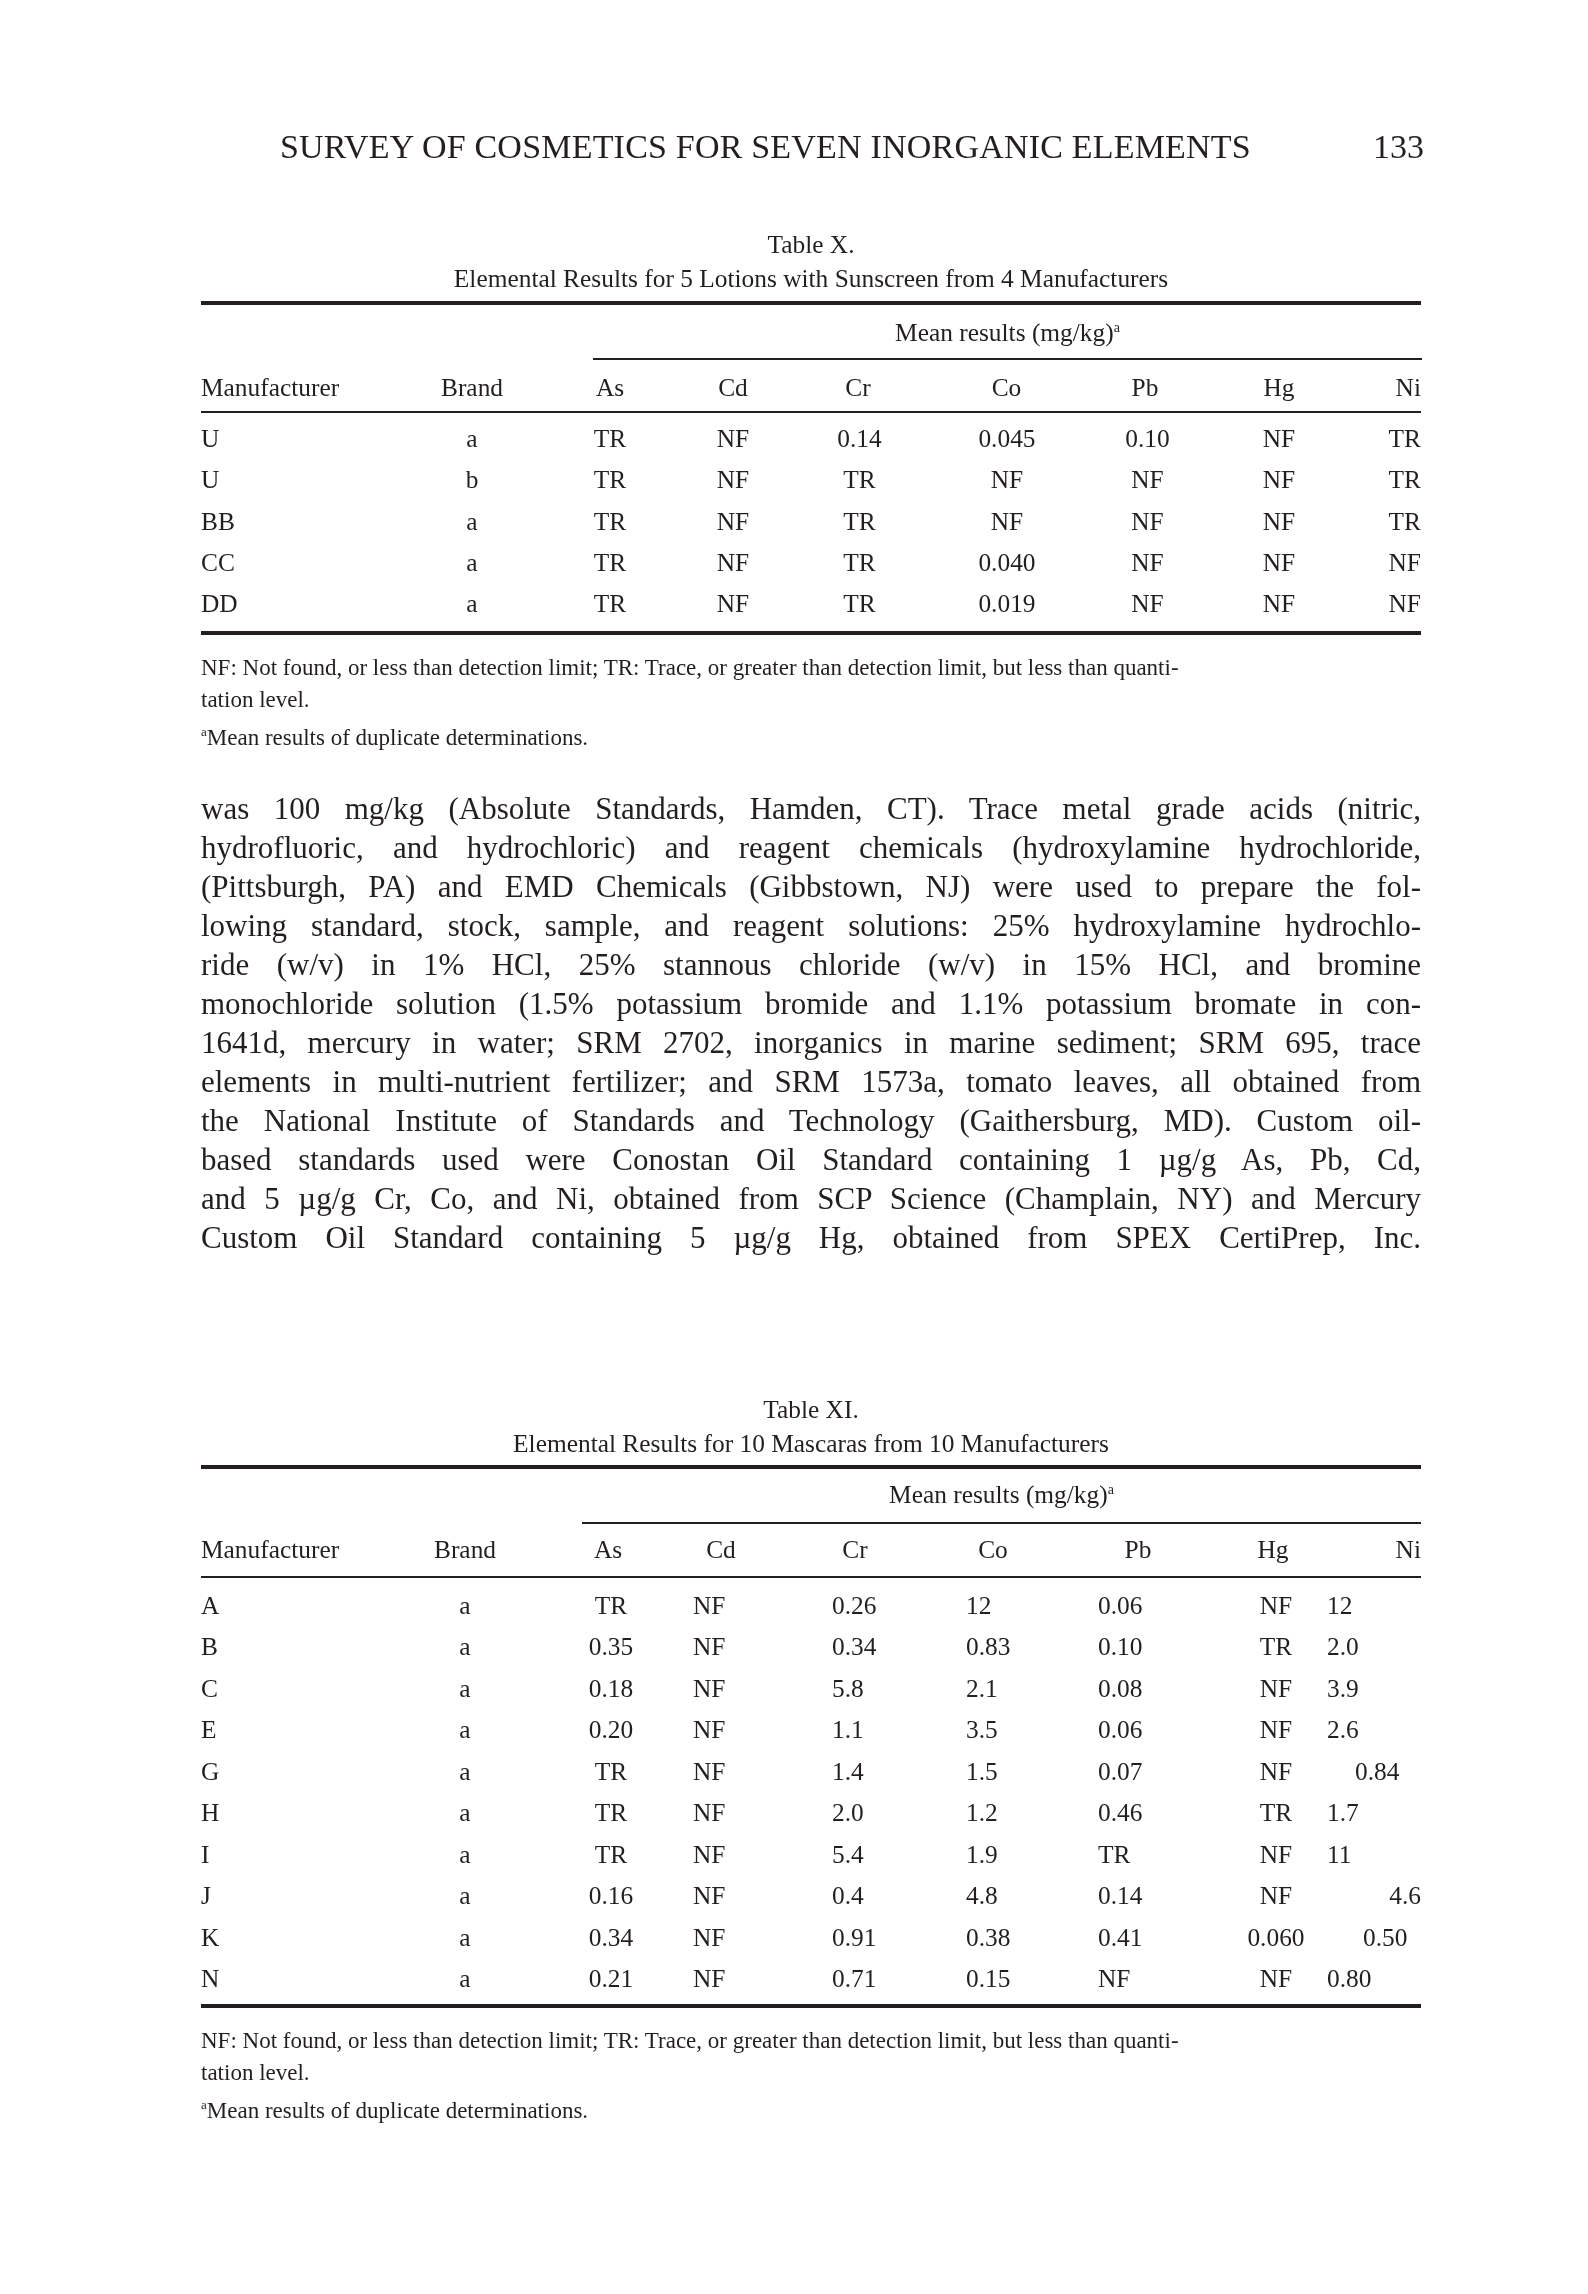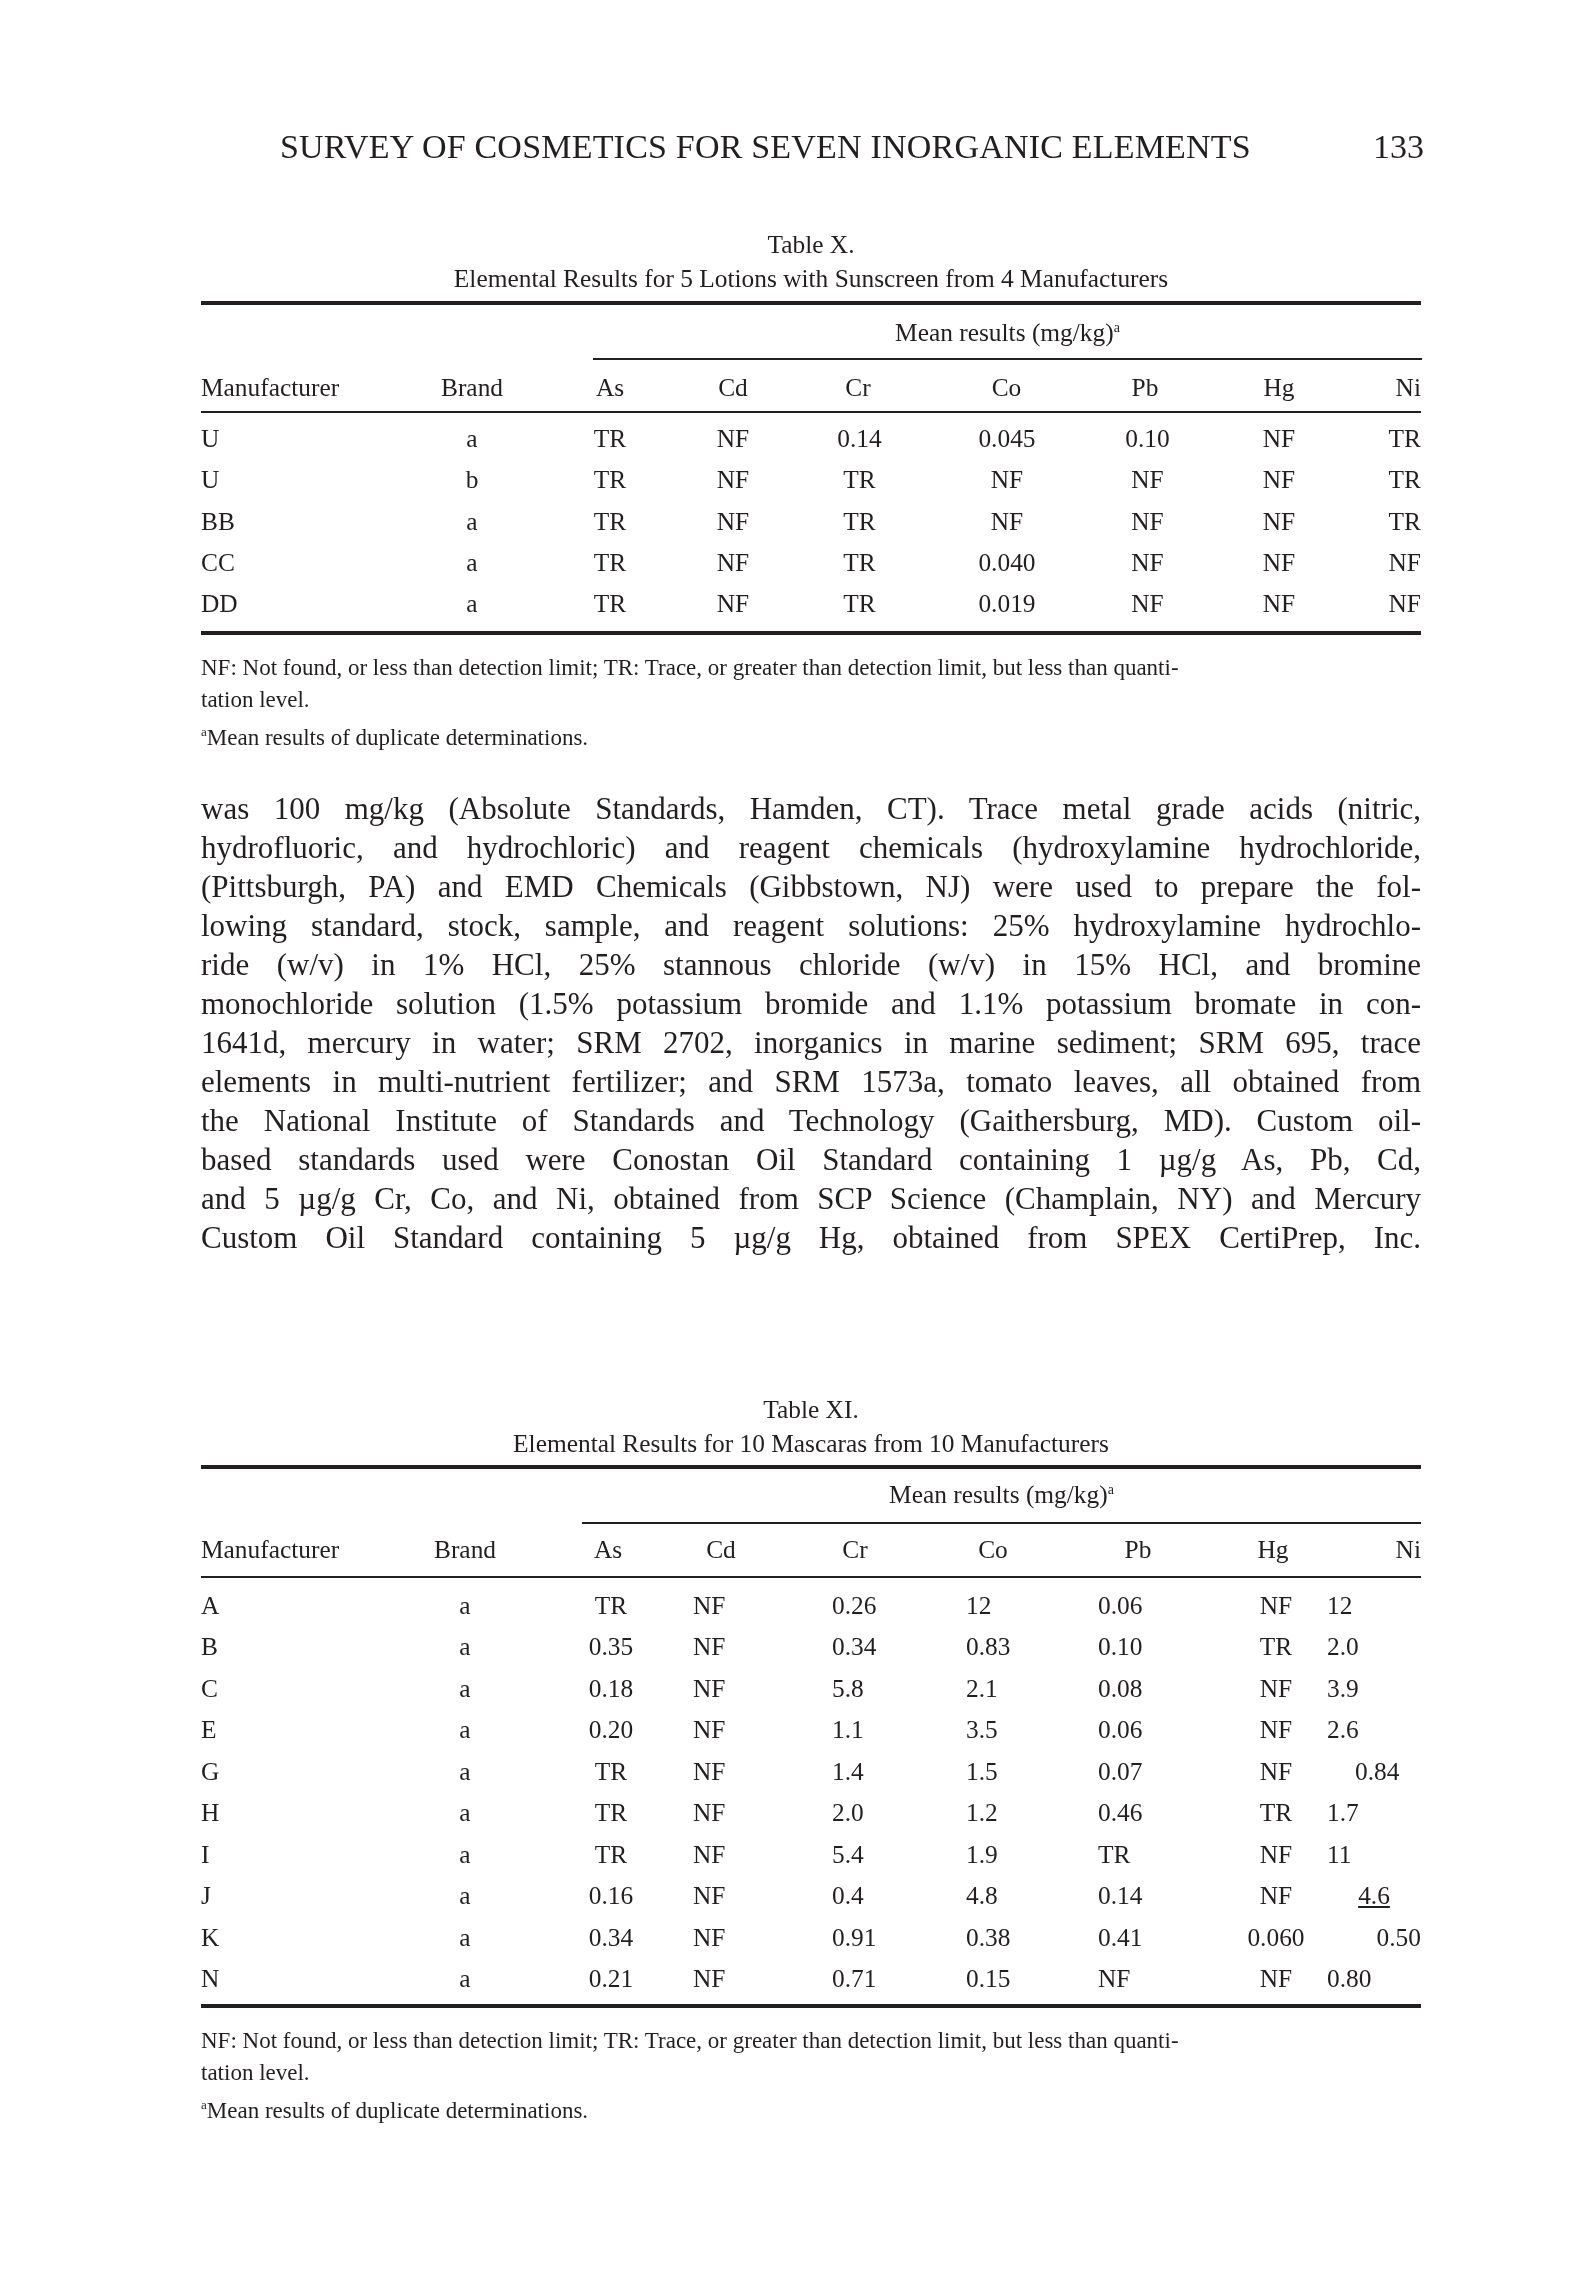--- a/index.html
+++ b/index.html
@@ -235,32 +235,32 @@
       </div>
       <div class="row" style="top: 490px;">
         <span class="cell" style="left: 0px;">J</span>
         <span class="cell" style="left: 217px; width: 94px; text-align: center;">a</span>
         <span class="cell" style="left: 377px; width: 66px; text-align: center;">0.16</span>
         <span class="cell" style="left: 492px; width: 56px; text-align: left;">NF</span>
         <span class="cell" style="left: 631px; width: 75px; text-align: left;">0.4</span>
         <span class="cell" style="left: 765px; width: 85px; text-align: left;">4.8</span>
         <span class="cell" style="left: 897px; width: 85px; text-align: left;">0.14</span>
         <span class="cell" style="left: 1028px; width: 94px; text-align: center;">NF</span>
-        <span class="cell" style="left: 1126px; width: 94px; text-align: center; text-decoration: underline;">4.6</span>
+        <span class="cell" style="left: 1126px; width: 94px; text-align: right;">4.6</span>
       </div>
       <div class="row" style="top: 532px;">
         <span class="cell" style="left: 0px;">K</span>
         <span class="cell" style="left: 217px; width: 94px; text-align: center;">a</span>
         <span class="cell" style="left: 377px; width: 66px; text-align: center;">0.34</span>
         <span class="cell" style="left: 492px; width: 56px; text-align: left;">NF</span>
         <span class="cell" style="left: 631px; width: 75px; text-align: left;">0.91</span>
         <span class="cell" style="left: 765px; width: 85px; text-align: left;">0.38</span>
         <span class="cell" style="left: 897px; width: 85px; text-align: left;">0.41</span>
         <span class="cell" style="left: 1028px; width: 94px; text-align: center;">0.060</span>
-        <span class="cell" style="left: 1126px; width: 94px; text-align: right;">0.50</span>
+        <span class="cell" style="left: 1162px; width: 94px; text-align: left;">0.50</span>
       </div>
       <div class="row" style="top: 573px;">
         <span class="cell" style="left: 0px;">N</span>
         <span class="cell" style="left: 217px; width: 94px; text-align: center;">a</span>
         <span class="cell" style="left: 377px; width: 66px; text-align: center;">0.21</span>
         <span class="cell" style="left: 492px; width: 56px; text-align: left;">NF</span>
         <span class="cell" style="left: 631px; width: 75px; text-align: left;">0.71</span>
         <span class="cell" style="left: 765px; width: 85px; text-align: left;">0.15</span>
         <span class="cell" style="left: 897px; width: 85px; text-align: left;">NF</span>
         <span class="cell" style="left: 1028px; width: 94px; text-align: center;">NF</span>

